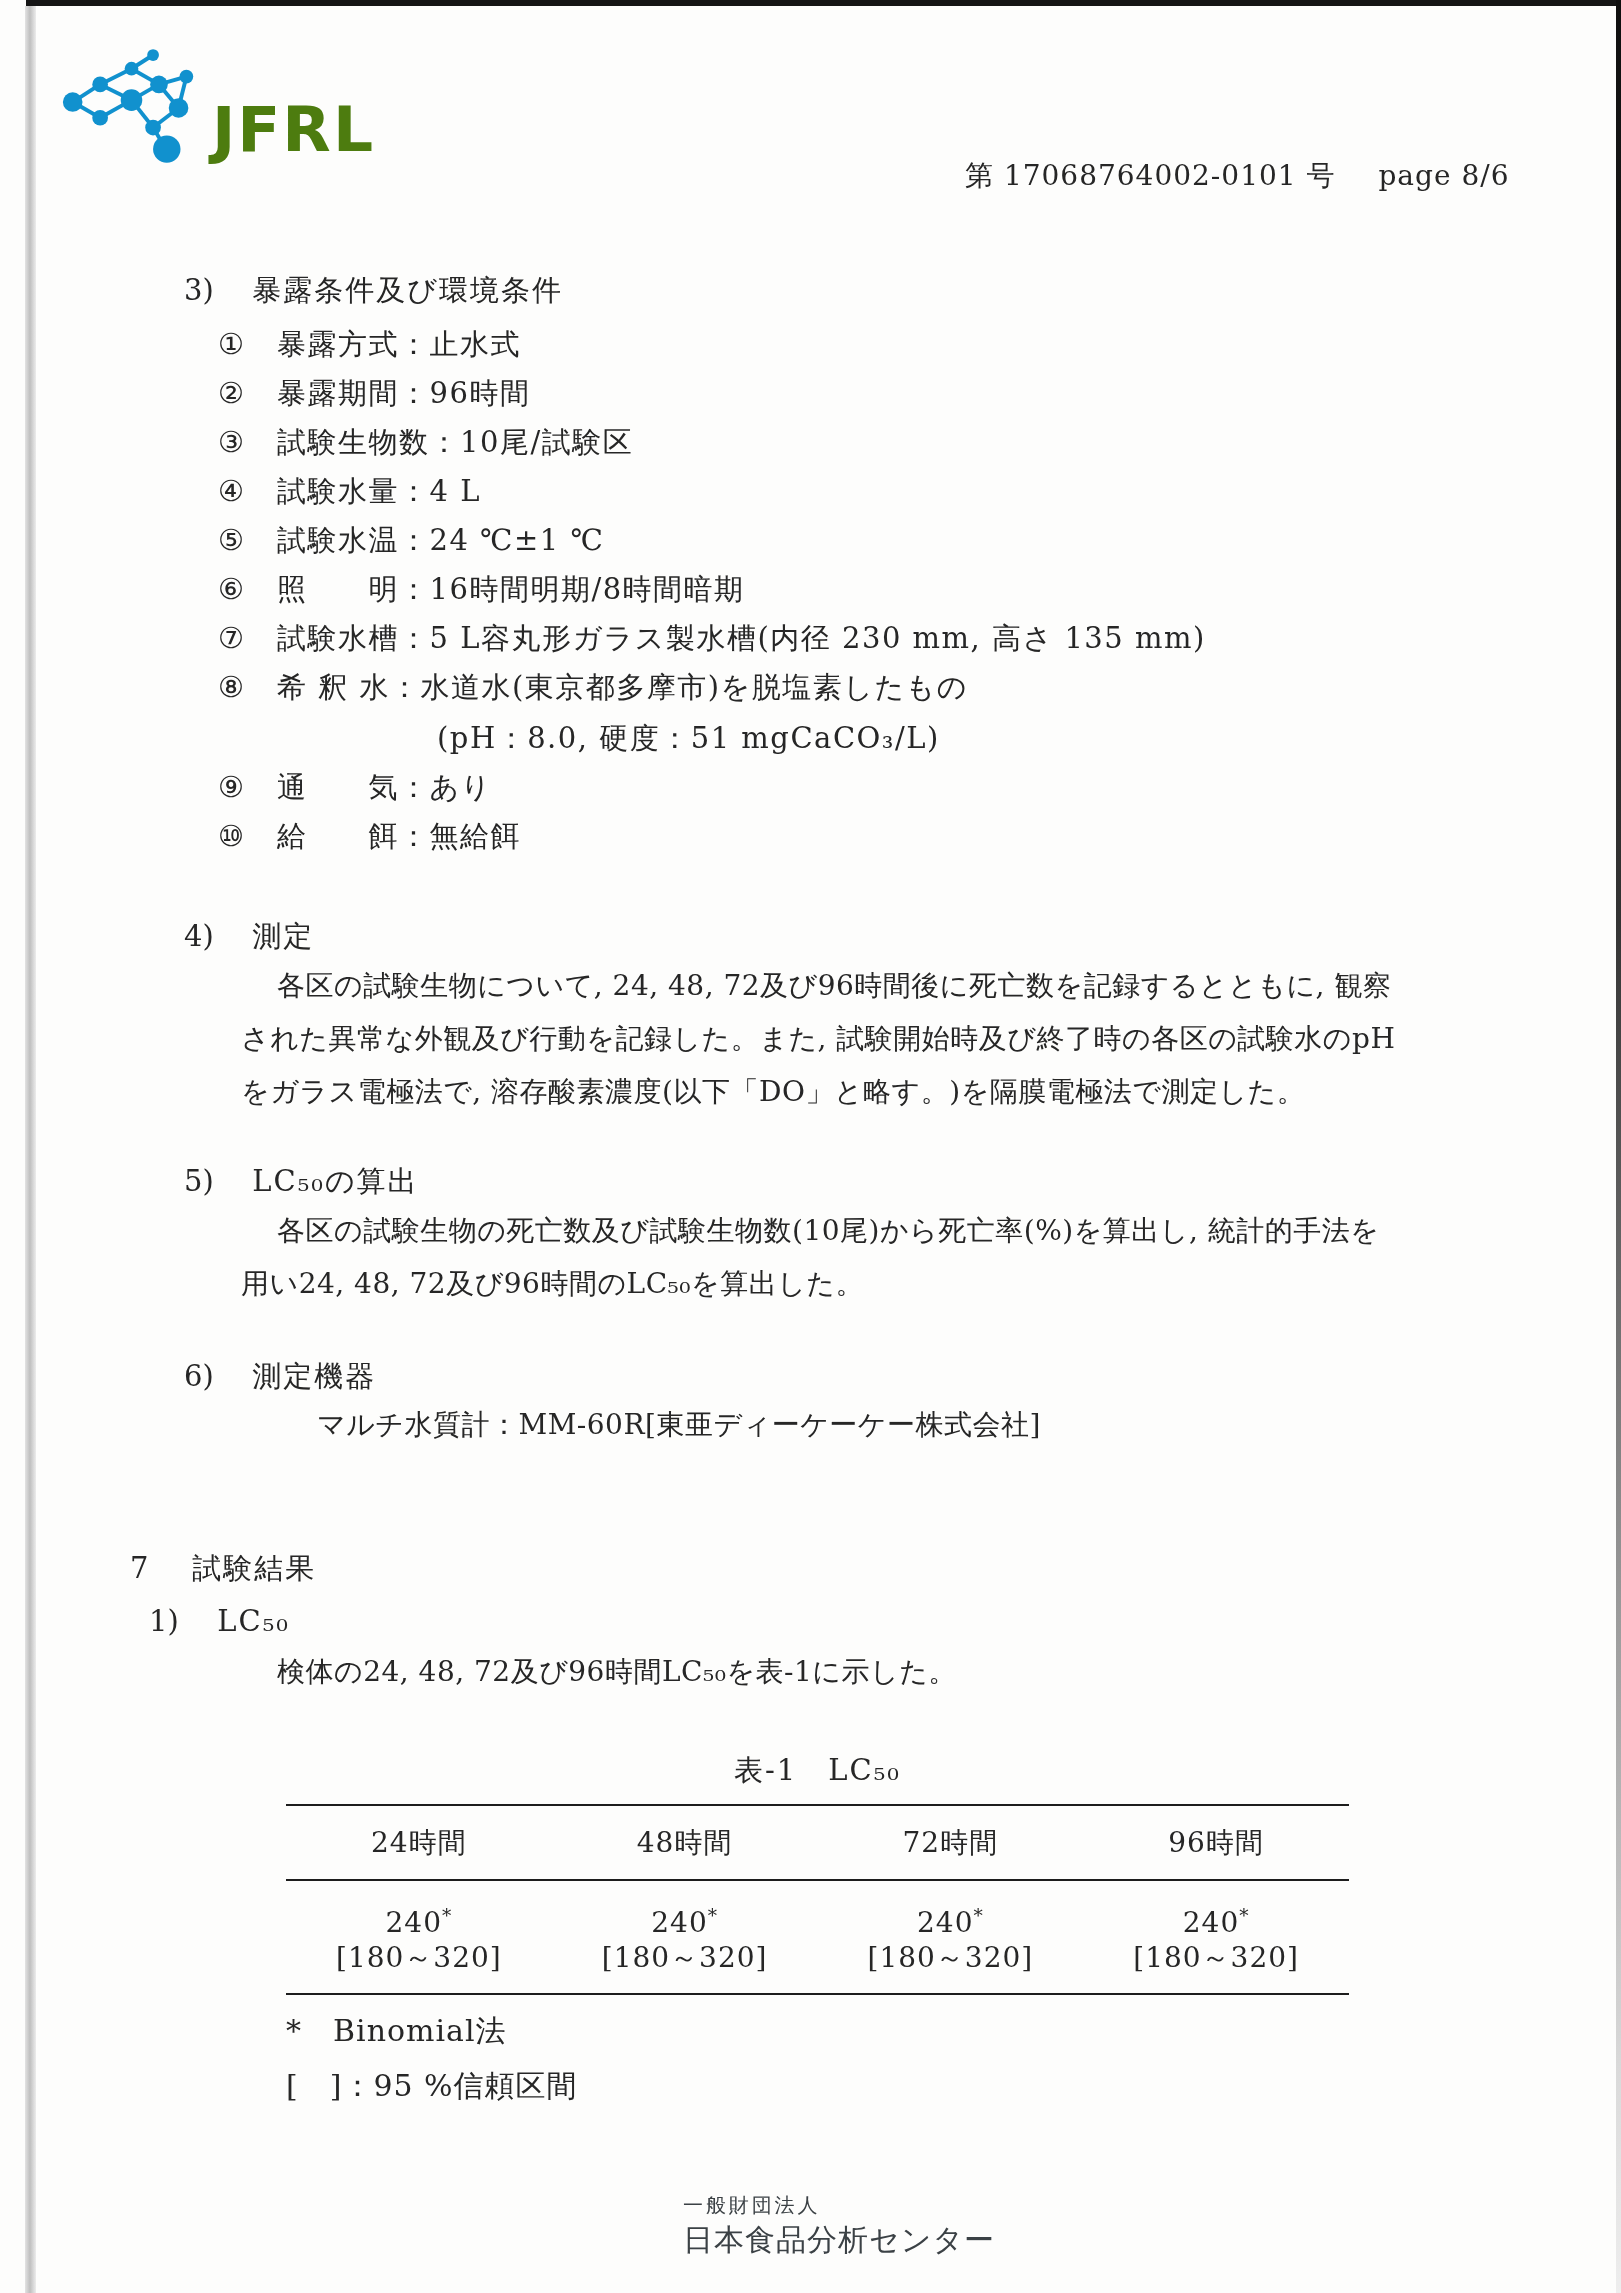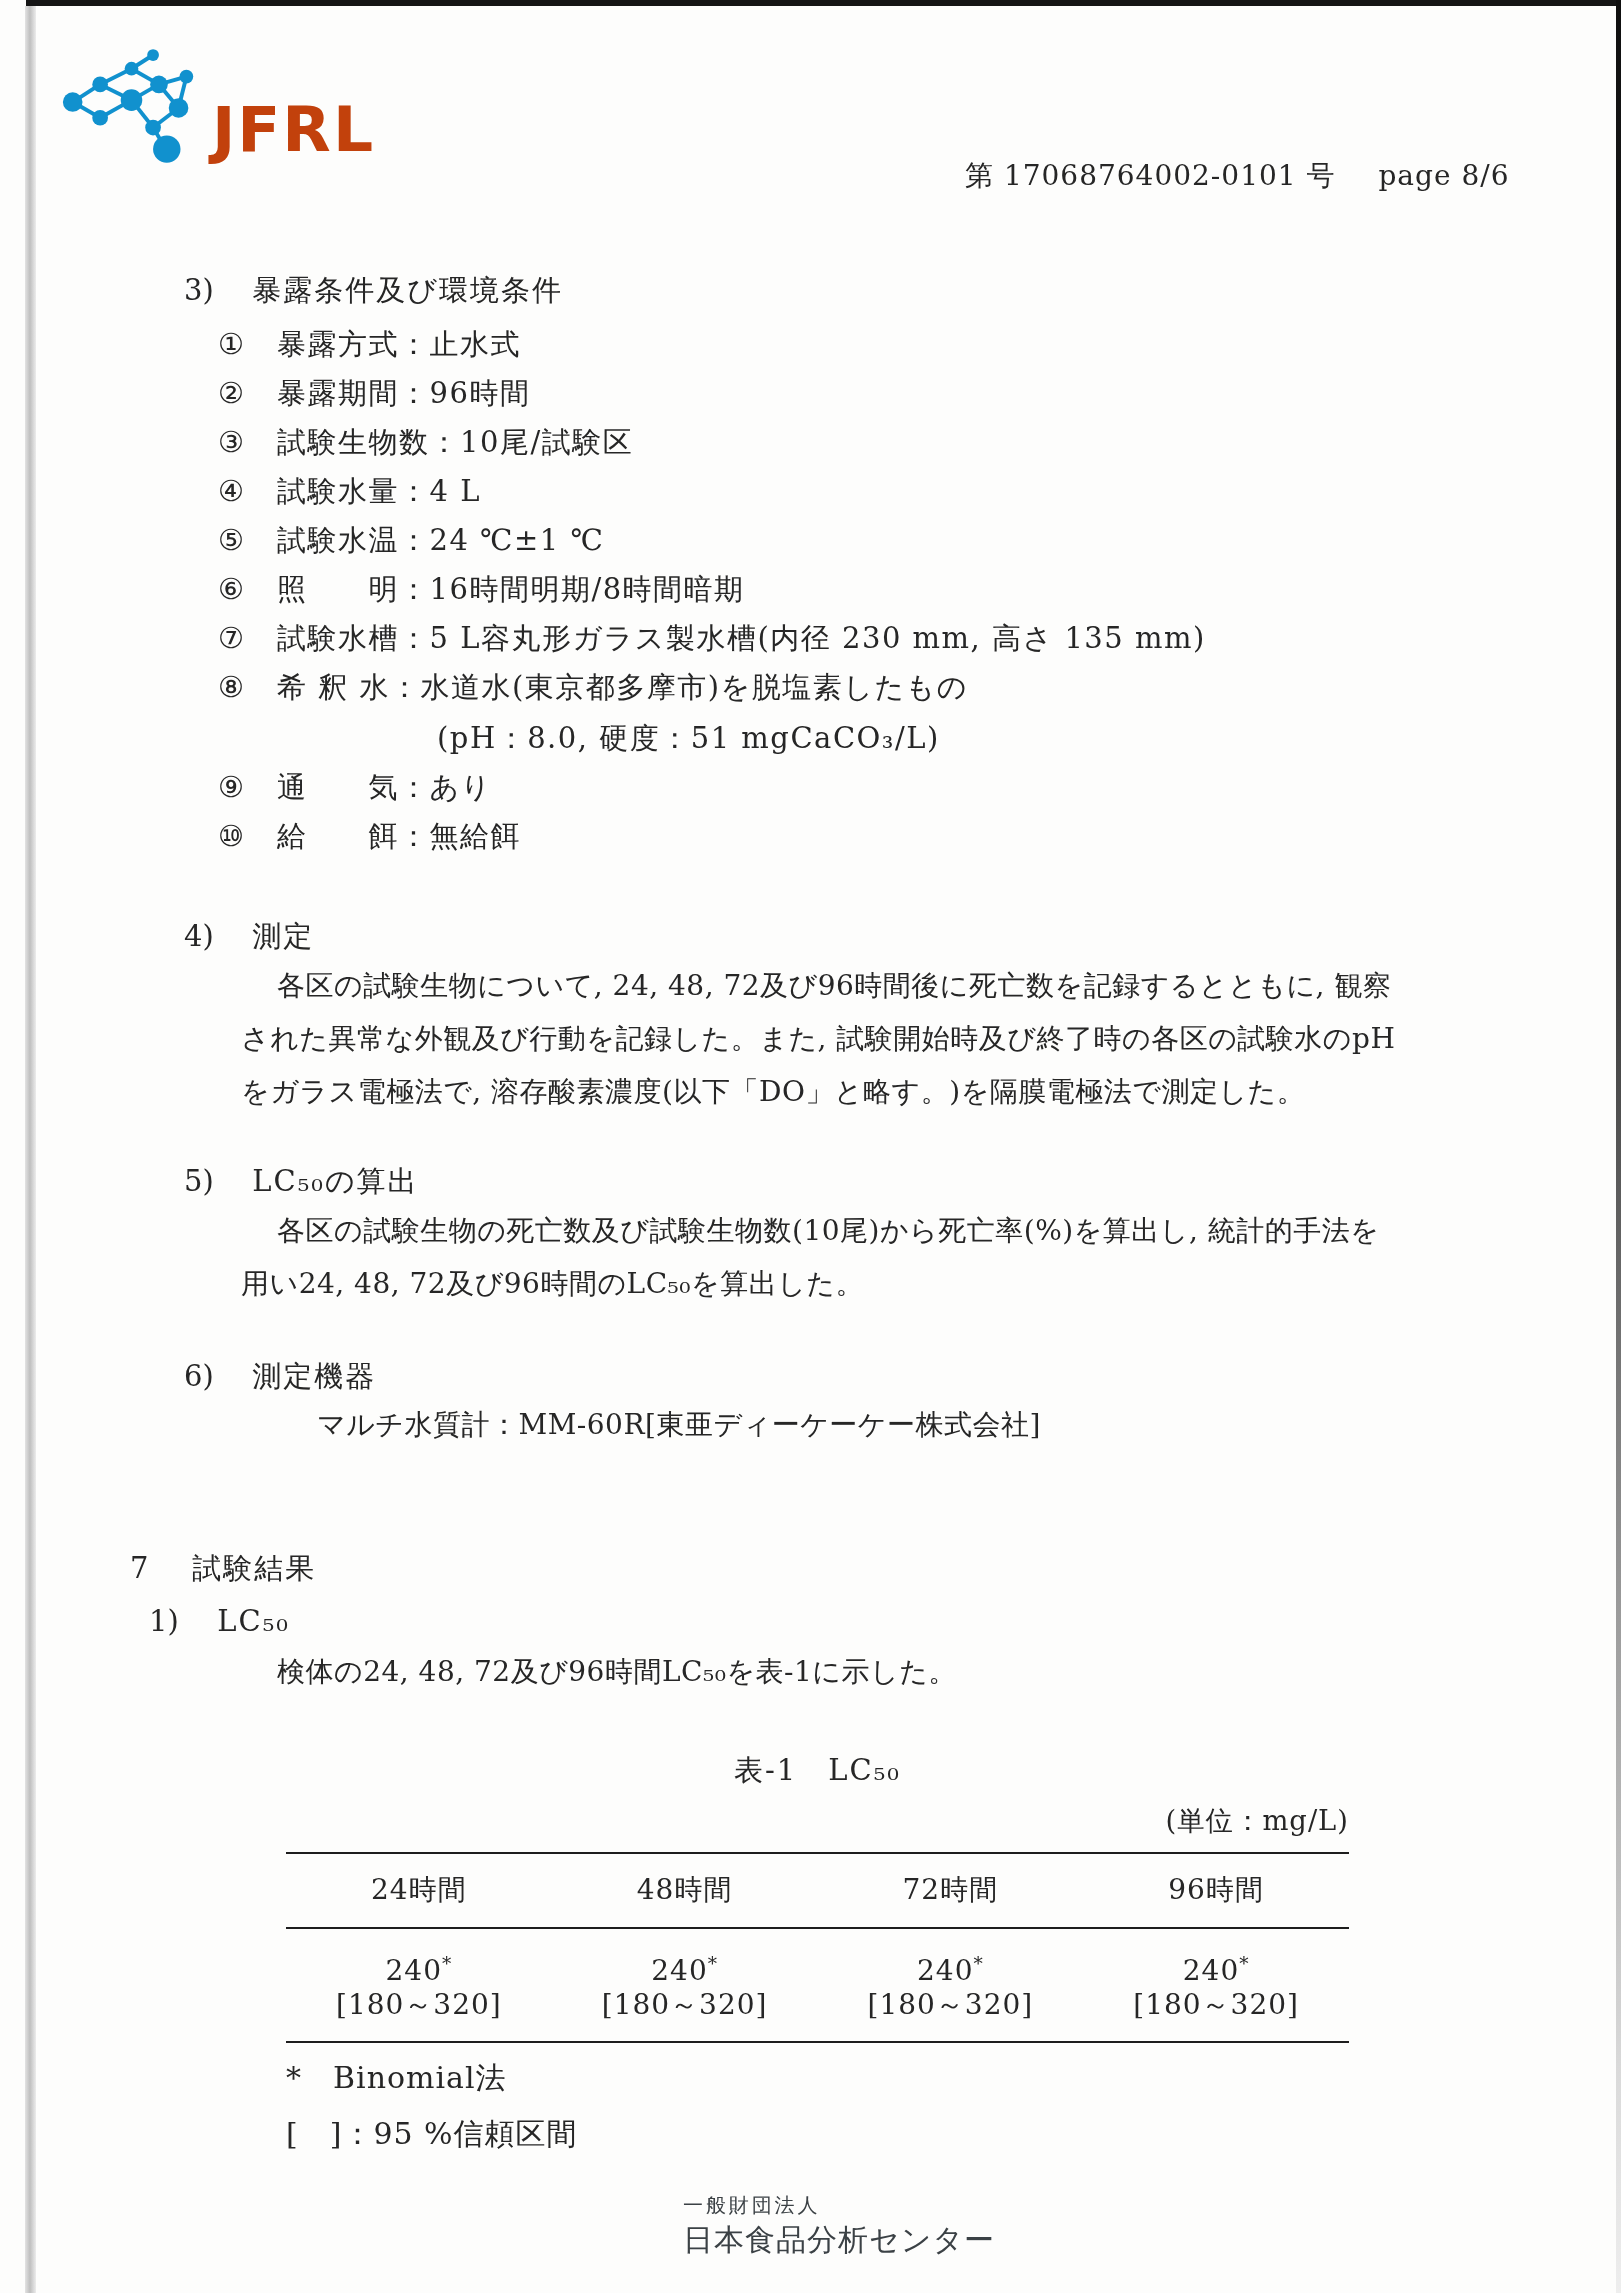--- a/index.html
+++ b/index.html
@@ -12,21 +12,21 @@
   
   .scan-top{position:absolute;left:25.5px;top:0;right:0;height:5.9px;background:#151515;}
   .scan-left{position:absolute;left:24.5px;top:5.9px;width:11.8px;height:2288px;
     background:linear-gradient(to right,#e3e3e3,#bfbfbf 45%,#ececec);}
   .scan-right{position:absolute;right:0;top:0;width:4.9px;height:100%;
     background:linear-gradient(to bottom,#0f0f0f,#333 40%,#9a9a9a 70%,#d9d9d9 90%,#eee);}
   
   .logo{position:absolute;left:57px;top:47px;display:flex;align-items:flex-end;}
   .logo svg{display:block;}
   .brand{font-family:"DejaVu Sans","Liberation Sans",sans-serif;font-weight:bold;
-    font-size:63px;color:#c2410c;letter-spacing:2px;line-height:1;margin-left:5.9px;margin-bottom:2px;}
+    font-size:63px;color:#4d7c0f;letter-spacing:2px;line-height:1;margin-left:5.9px;margin-bottom:2px;}
   
   .doc-header{position:absolute;left:965px;top:157px;font-size:28px;letter-spacing:1px;white-space:nowrap;}
   .doc-header .pg{margin-left:33px;}
   
   .h{font-size:29px;letter-spacing:2px;white-space:nowrap;}
   .hnum{display:inline-block;width:57px;letter-spacing:0;}
   .body-line{font-size:28px;letter-spacing:0.5px;line-height:53px;white-space:nowrap;}
   
   .s3{position:absolute;left:184px;top:271px;}
   .cond-items{position:absolute;left:218px;top:320px;}
@@ -192,21 +192,20 @@
 <div class="sec h" style="left:149px;top:1604px;">
   <span class="hnum">1)</span>
   <span>LC₅₀</span>
 </div>
 <div class="para" style="left:277px;top:1645px;">
   <div class="body-line">検体の24, 48, 72及び96時間LC₅₀を表-1に示した。</div>
 </div>
 
 <div class="tblwrap">
   <div class="tbl-title">表-1　LC₅₀</div>
-  <div class="tbl-unit">(単位：mg/L)</div>
   <div class="tbl">
     <div class="tbl-head">
       <div class="cell">24時間</div>
       <div class="cell">48時間</div>
       <div class="cell">72時間</div>
       <div class="cell">96時間</div>
     </div>
     <div class="tbl-body">
       <div class="cell cellv">
         <div><span>240</span><sup>*</sup></div>

